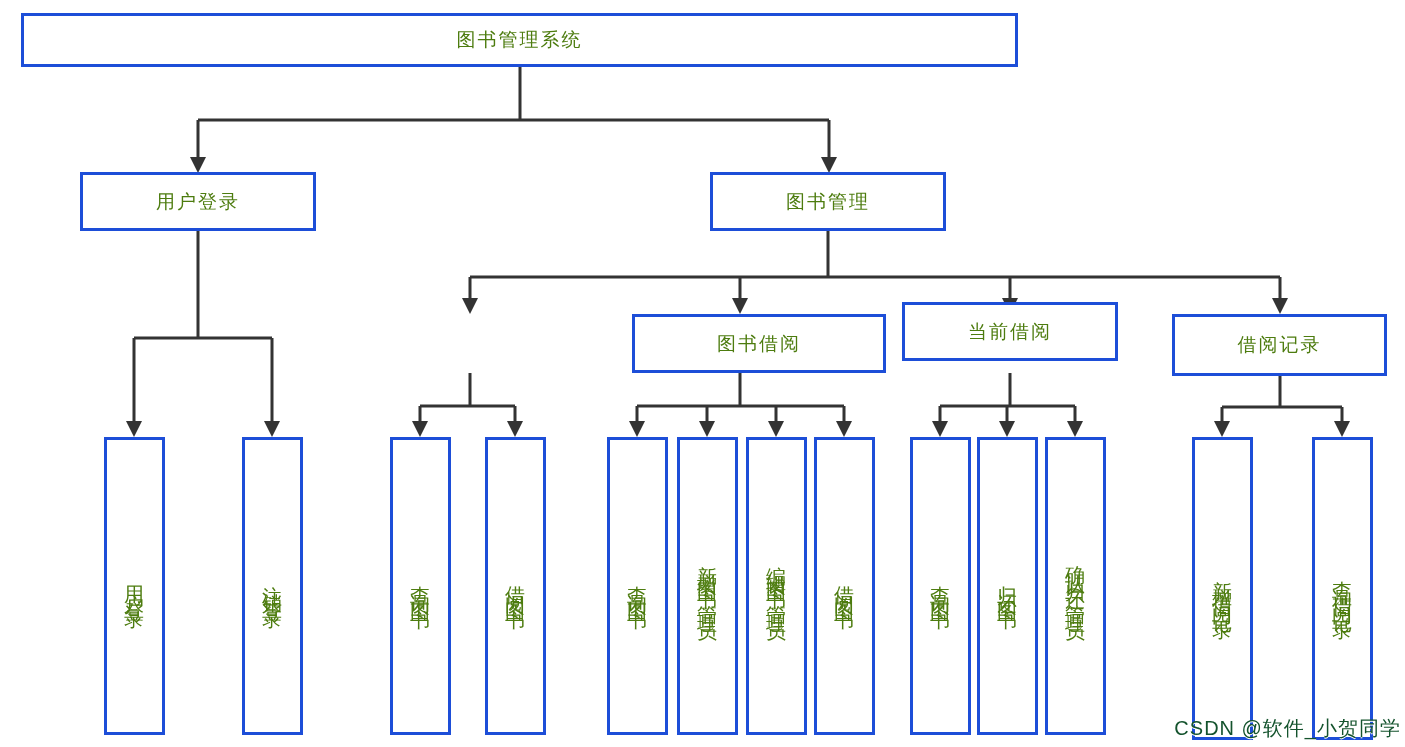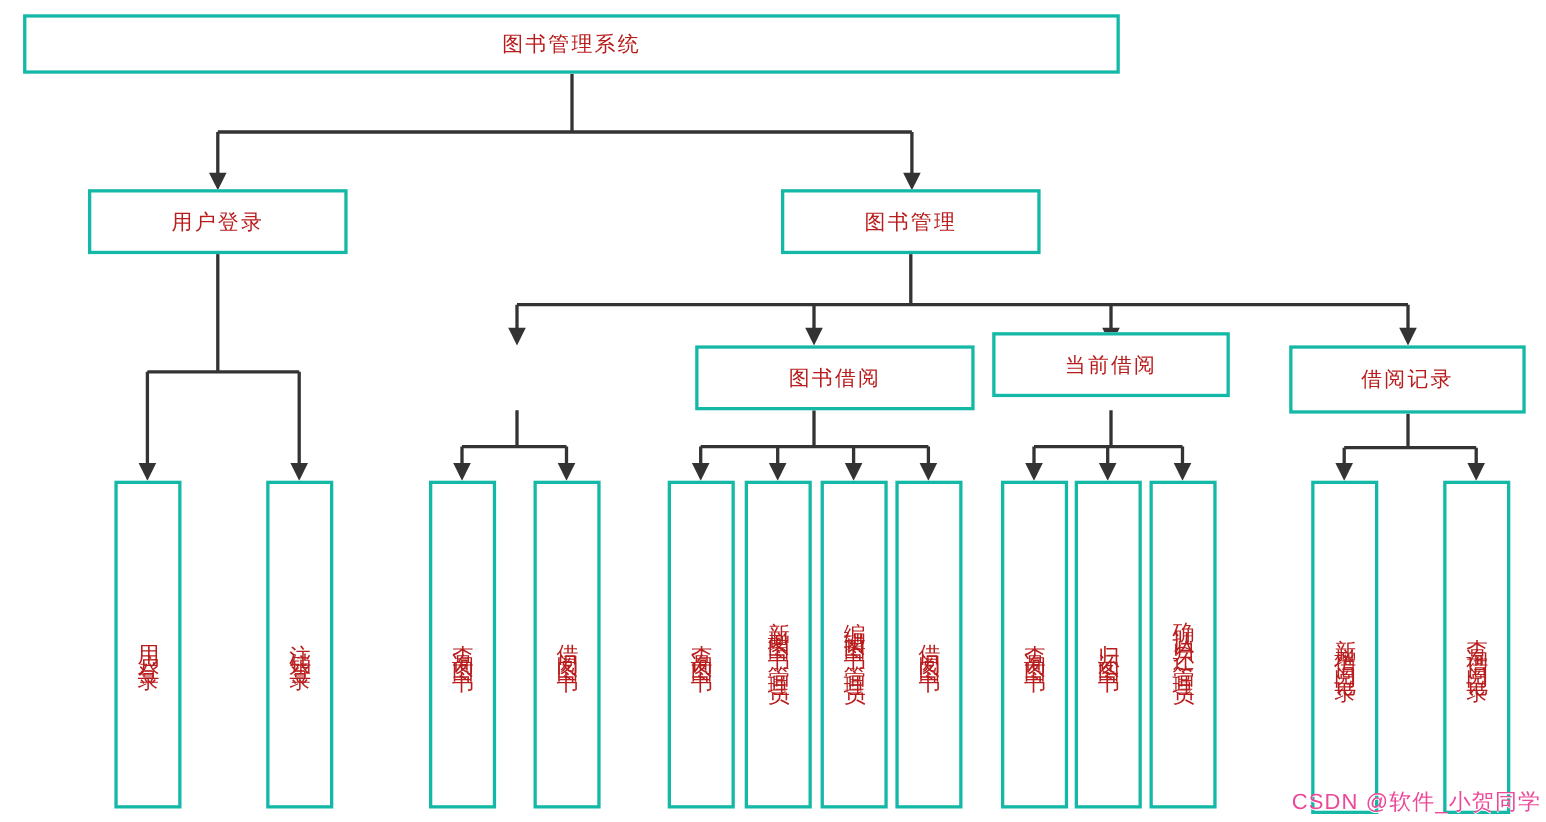--- a/index.html
+++ b/index.html
@@ -5,23 +5,23 @@
   html,body{margin:0;padding:0;}
   body{
     width:1405px;height:747px;position:relative;background:#ffffff;
     font-family:"Liberation Sans","DejaVu Sans",sans-serif;
     overflow:hidden;
   }
   .stage{position:absolute;inset:0;}
   svg.connectors{position:absolute;left:0;top:0;width:1405px;height:747px;}
   .node{
     position:absolute;box-sizing:border-box;
-    border:3px solid #14b8a6;background:#ffffff;
+    border:3px solid #1d4ed8;background:#ffffff;
     display:flex;align-items:center;justify-content:center;
-    color:#b91c1c;
+    color:#4d7c0f;
     text-align:center;
   }
   .node.h{font-size:19px;letter-spacing:2px;}
   .node.root{font-size:19px;letter-spacing:2px;}
   .node.v{
     writing-mode:vertical-rl;text-orientation:upright;
     font-size:20px;letter-spacing:8px;line-height:1;
   }
   
   .n-root{left:21px;top:13px;width:997px;height:54px;}
@@ -43,21 +43,21 @@
   .n-leaf-5{left:677px;letter-spacing:6px;}
   .n-leaf-6{left:746px;letter-spacing:6px;}
   .n-leaf-7{left:814px;}
   .n-leaf-8{left:910px;}
   .n-leaf-9{left:977px;}
   .n-leaf-10{left:1045px;letter-spacing:6px;}
   .n-leaf-11{left:1192px;height:303px;}
   .n-leaf-12{left:1312px;height:303px;}
   .watermark{
     position:absolute;right:4px;bottom:5px;
-    color:#ec4899;font-size:20px;letter-spacing:1px;
+    color:#14532d;font-size:20px;letter-spacing:1px;
     text-shadow:0 1px 0 #ffffff;z-index:5;white-space:nowrap;
   }
   .line{stroke:#333333;stroke-width:3;fill:none;}
   .arrow{fill:#333333;stroke:none;}
 </style>
 </head>
 <body>
 
 <div class="stage">
 

